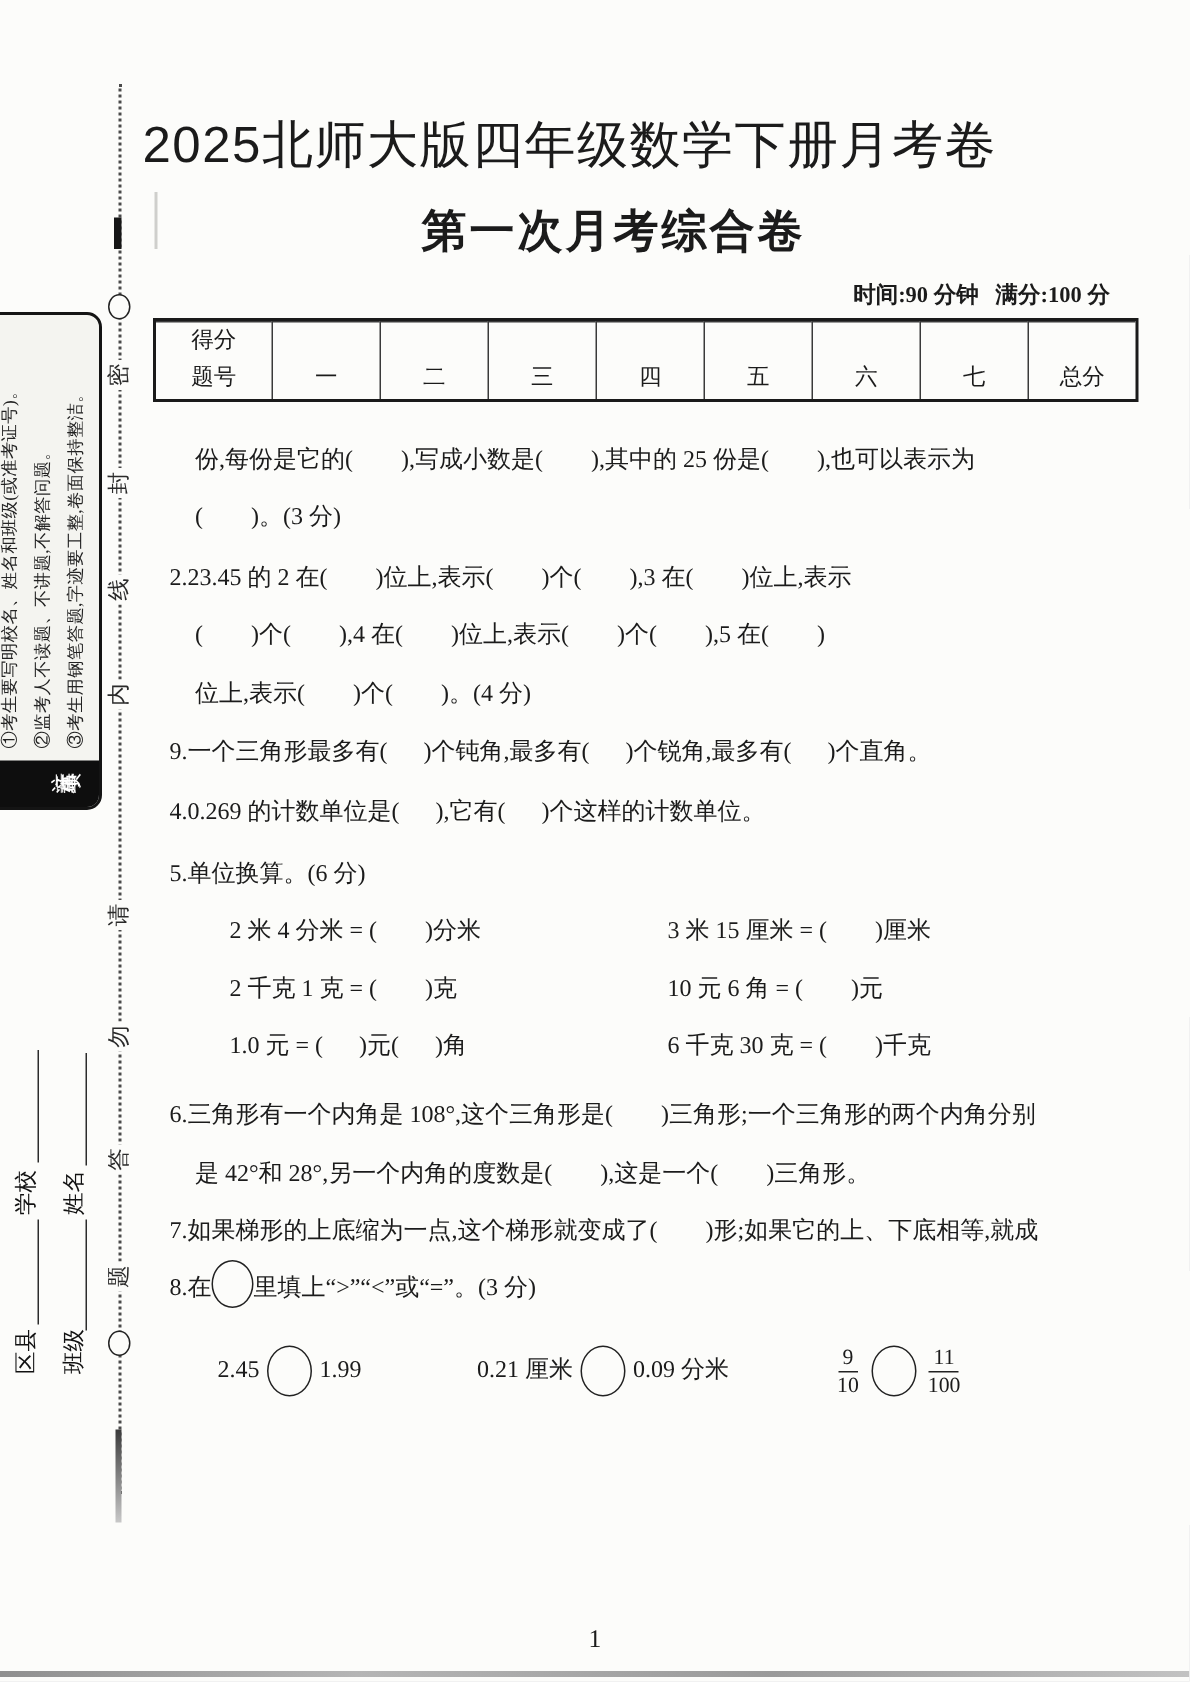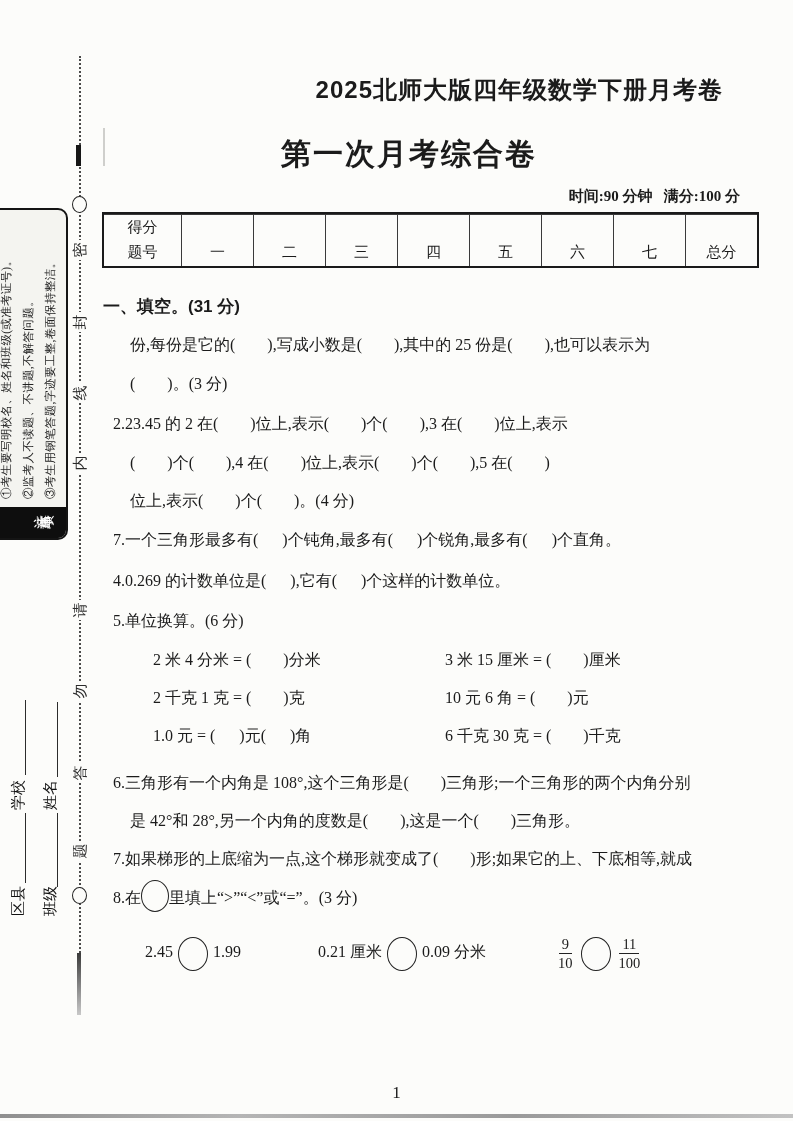--- a/index.html
+++ b/index.html
@@ -1,22 +1,22 @@
 <!DOCTYPE html>
 <html><head>
 <meta charset="utf-8">
 <style>
   html,body{margin:0;padding:0;background:#e9e9e9;}
   #page{
     position:relative; width:793px; height:1121px; overflow:hidden;
     background:#fcfcfa; font-family:"Liberation Serif",serif; color:#1b1b1b;
   }
   
-  .title{position:absolute; left:95px; top:74px; width:628px; text-align:right;
-    font-family:"Liberation Sans",sans-serif; font-weight:700; font-size:24px; letter-spacing:1px;}
+  .title{position:absolute; left:95px; top:74px; width:628px; text-align:left;
+    font-family:"Liberation Sans",sans-serif; font-weight:400; font-size:34px; letter-spacing:1px;}
   .subtitle{position:absolute; left:95px; top:134px; width:628px; text-align:center;
     font-family:Liberation Mono, monospace; font-weight:700; font-size:30px; letter-spacing:2px;}
   .meta{position:absolute; left:103px; top:187px; width:637px; text-align:right;
     font-weight:700; font-size:15px; white-space:pre;}
   
   .score-table{position:absolute; left:102px; top:212px; border:2px solid #1a1a1a; background:#fcfcfa;}
   .st-row{display:flex;}
   .st-cell{width:72px; height:28px; line-height:28px; text-align:center; font-size:15px;
     border-left:1px solid #3a3a3a; box-sizing:border-box; white-space:nowrap;}
   .st-cell.first{width:77px; border-left:none;}
@@ -131,30 +131,29 @@
       <div class="st-cell">三</div>
       <div class="st-cell">四</div>
       <div class="st-cell">五</div>
       <div class="st-cell">六</div>
       <div class="st-cell">七</div>
       <div class="st-cell">总分</div>
     </div>
   </div>
 
   <div id="content">
-    <div class="ln head">一、填空。(31 分)</div>
 
     <div class="ln cont">份,每份是它的(        ),写成小数是(        ),其中的 25 份是(        ),也可以表示为</div>
     <div class="ln cont">(        )。(3 分)</div>
 
     <div class="ln" style="margin-top:2px;">2.23.45 的 2 在(        )位上,表示(        )个(        ),3 在(        )位上,表示</div>
     <div class="ln cont">(        )个(        ),4 在(        )位上,表示(        )个(        ),5 在(        )</div>
     <div class="ln cont">位上,表示(        )个(        )。(4 分)</div>
 
-    <div class="ln" style="margin-top:1px;">7.一个三角形最多有(      )个钝角,最多有(      )个锐角,最多有(      )个直角。</div>
+    <div class="ln" style="margin-top:1px;">9.一个三角形最多有(      )个钝角,最多有(      )个锐角,最多有(      )个直角。</div>
     <div class="ln" style="margin-top:2px;">4.0.269 的计数单位是(      ),它有(      )个这样的计数单位。</div>
     <div class="ln" style="margin-top:2px;">5.单位换算。(6 分)</div>
 
     <div class="ln conv">
       <span class="c1">2 米 4 分米 = (        )分米</span>
       <span>3 米 15 厘米 = (        )厘米</span>
     </div>
     <div class="ln conv">
       <span class="c1">2 千克 1 克 = (        )克</span>
       <span>10 元 6 角 = (        )元</span>

